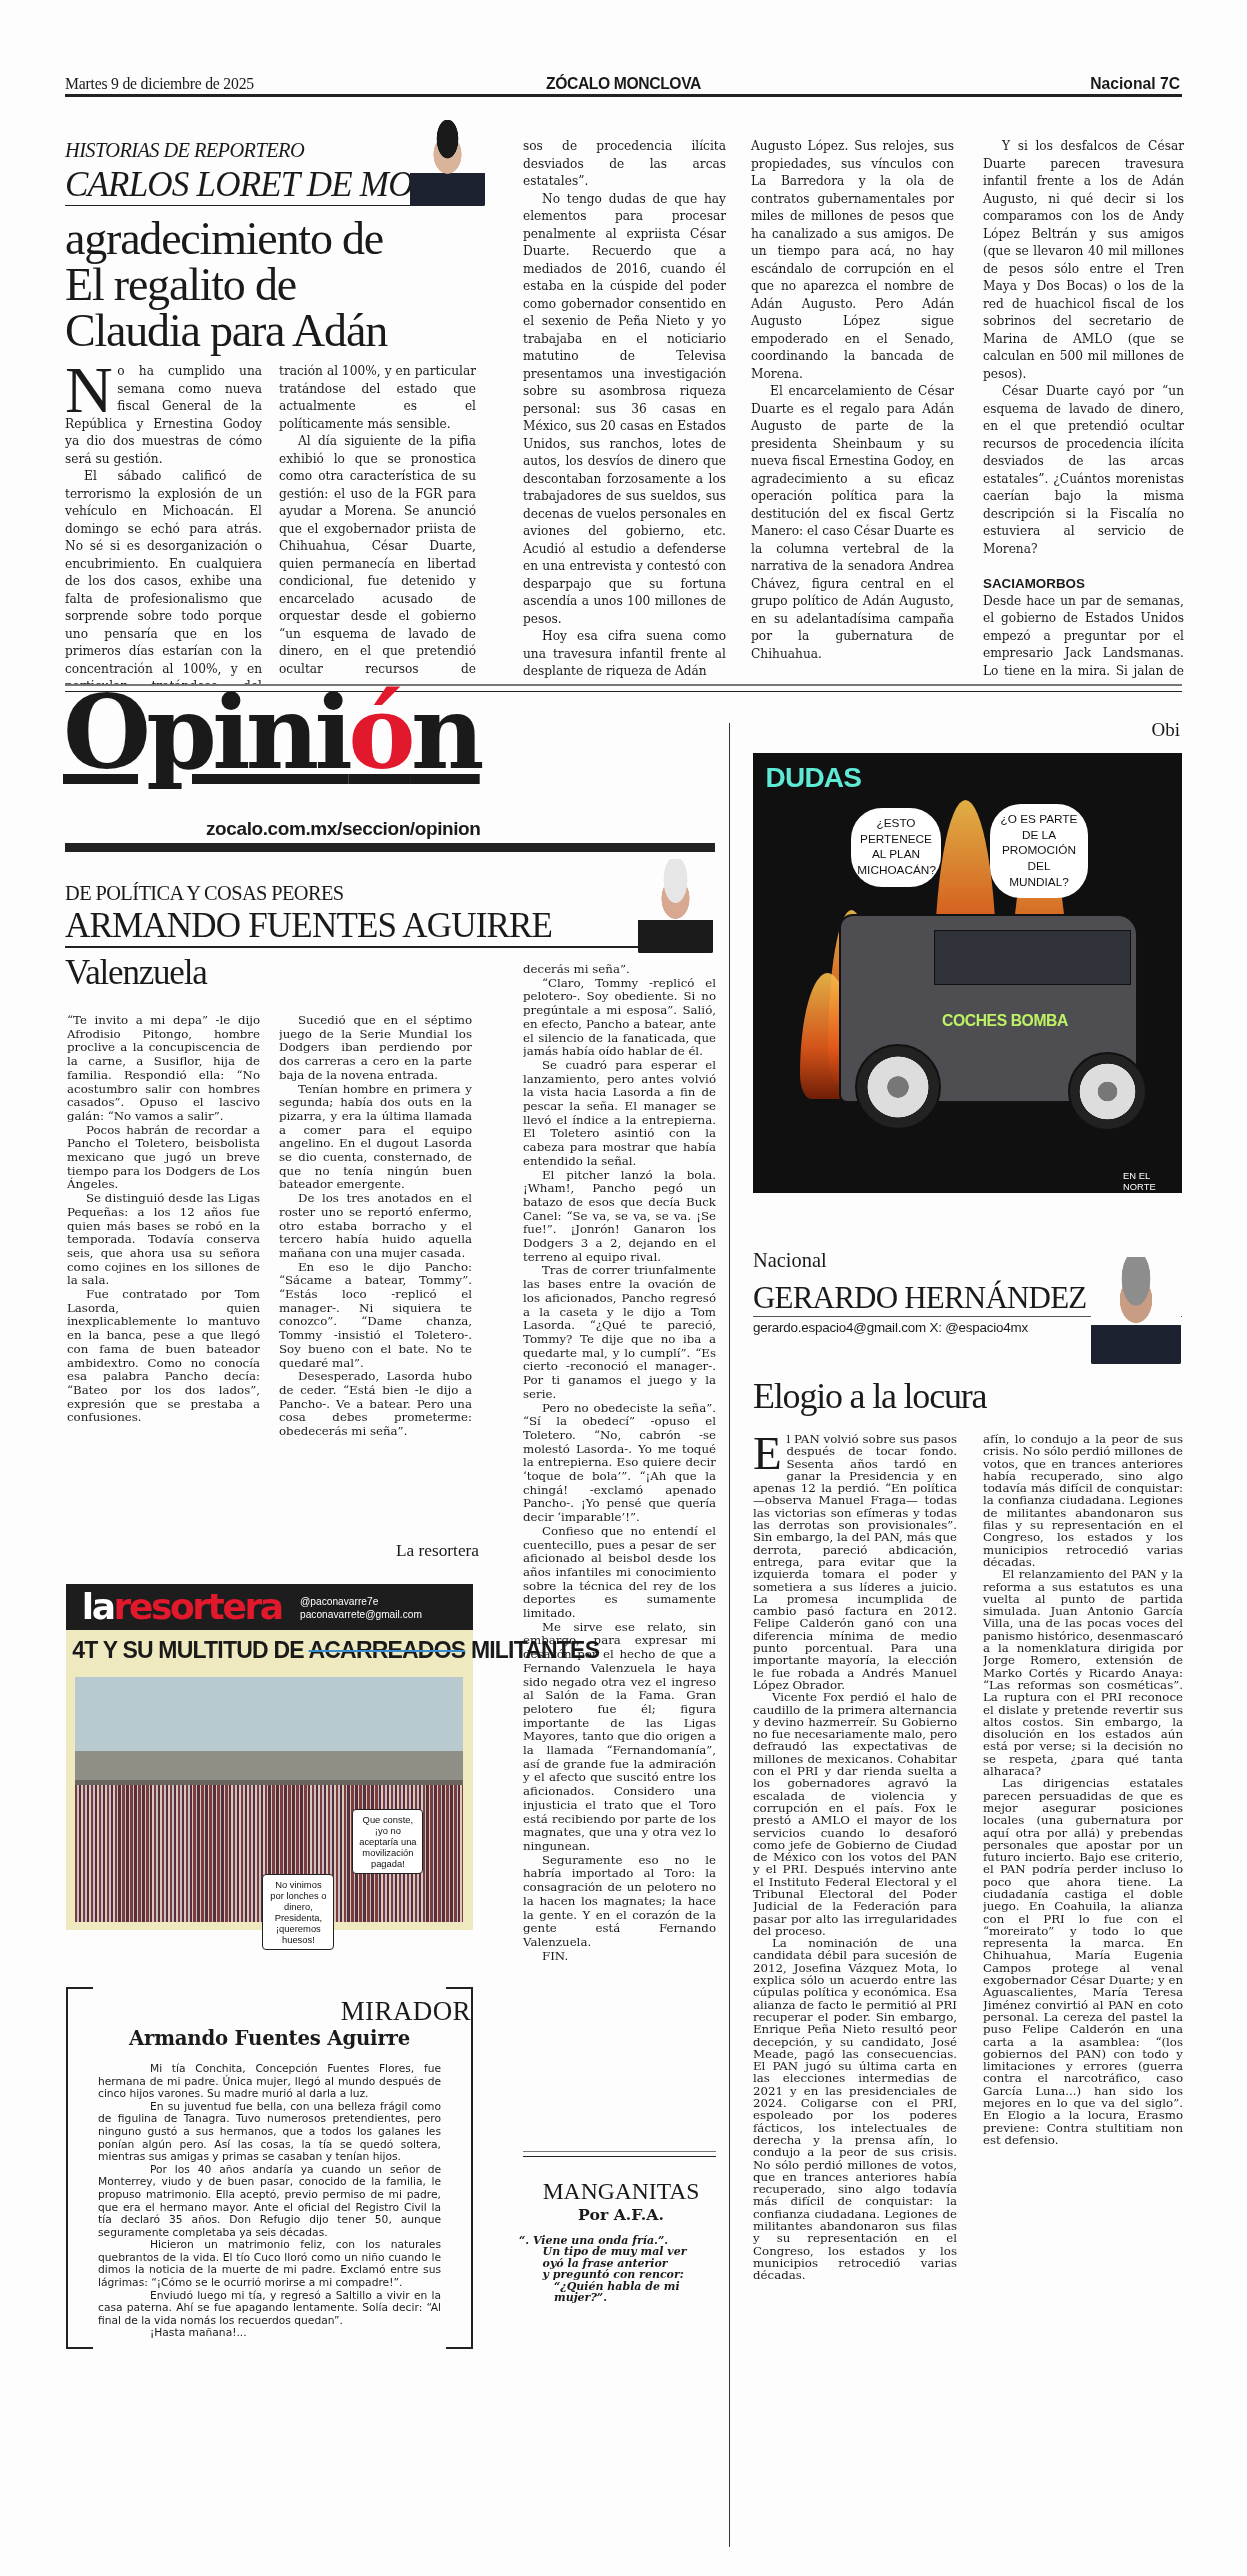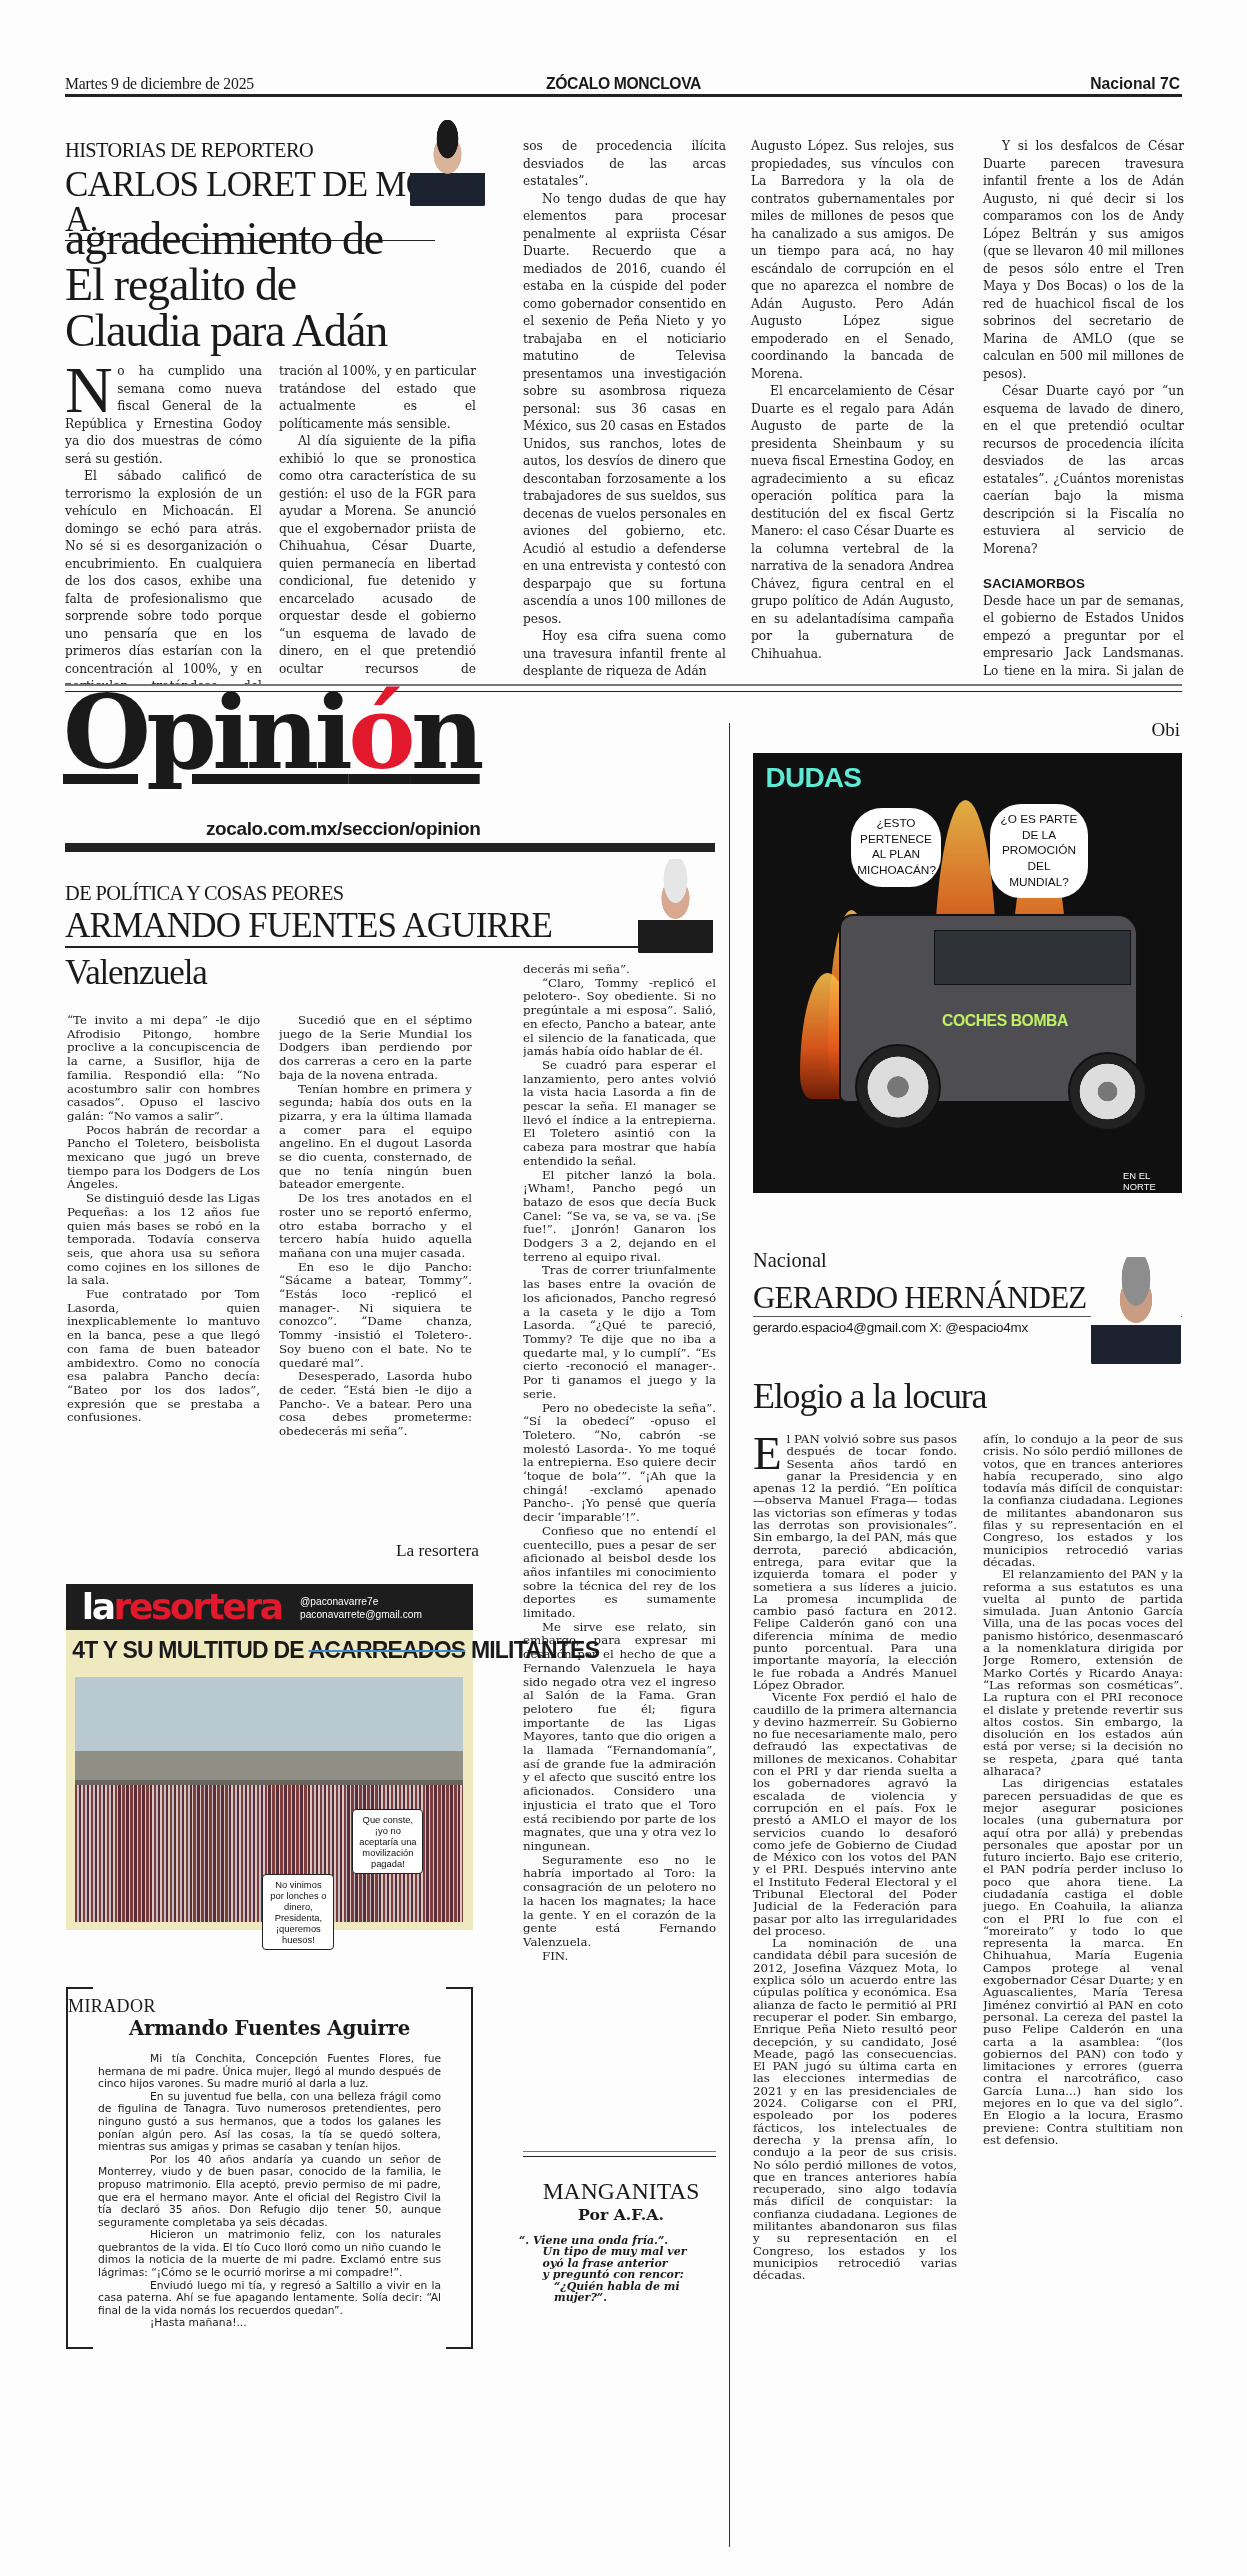--- a/index.html
+++ b/index.html
@@ -60,42 +60,42 @@
   .res-logo .rest { color: #e2192c; }
   .res-contact { color: #fff; font-family: "Liberation Sans", sans-serif; font-size: 10.2px; line-height: 13.4px; }
   .res-headline { font-family: "Liberation Sans", sans-serif; font-weight: bold; font-size: 23px; letter-spacing: -0.8px; color: #1a1a1a; }
   .res-headline .strike { color: #1a1a1a; text-decoration: line-through; text-decoration-color: #3b8fd0; text-decoration-thickness: 2.4px; }
   .res-photo { background: linear-gradient(180deg, #b8cad0 0 30%, #8f8f86 30% 42%, #6b6560 42% 44%, transparent 44%), repeating-linear-gradient(90deg, #7b3c3c 0 2.4px, #c8c0c8 2.4px 3.9px, #5a2e36 3.9px 6.3px, #d8c8c0 6.3px 7.9px); }
   .res-bubble { position: absolute; background: #fff; border: 1.2px solid #222; border-radius: 4px; font-family: "Liberation Sans", sans-serif; font-size: 9.4px; line-height: 11px; text-align: center; padding: 3.9px 4.7px; color: #111; }
 
   
   .mirador { border-left: 2.4px solid #222; border-right: 2.4px solid #222; }
   .mirador .corner { position: absolute; height: 2.4px; width: 25px; background: #222; }
-  .mirador-title { font-family: "Liberation Serif", serif; font-size: 18px; text-align: left; letter-spacing: 0.4px; }
+  .mirador-title { font-family: "Liberation Serif", serif; font-size: 27px; text-align: right; letter-spacing: 0.4px; }
   .mirador-author { font-family: "DejaVu Serif", serif; font-weight: bold; font-size: 19.7px; text-align: center; letter-spacing: -0.2px; }
   .mirador-body { font-family: "DejaVu Sans", sans-serif; font-size: 10.7px; line-height: 12.6px; text-align: justify; }
   .mirador-body p { text-indent: 52px; }
 
   .mang-title { font-family: "Liberation Serif", serif; font-size: 23.6px; text-align: center; }
   .mang-by { font-family: "DejaVu Serif", serif; font-weight: bold; font-size: 15.7px; text-align: center; }
   .mang-body { font-family: "DejaVu Serif", serif; font-style: italic; font-weight: bold; font-size: 11px; line-height: 11.4px; }
 
   .gh-contact { font-family: "Liberation Sans", sans-serif; font-size: 13.4px; letter-spacing: -0.2px; }
   .subhead { font-family: "Liberation Sans", sans-serif; font-weight: bold; font-size: 13.4px; margin-top: 17.3px; text-indent: 0 !important; }
 </style>
 </head>
 <body>
 
 <div class="abs topbar">
   <span class="date">Martes 9 de diciembre de 2025</span>
   <span class="paper">ZÓCALO MONCLOVA</span>
   <span class="section">Nacional 7C</span>
 </div>
 
-<div class="abs" style="left:65px; top:132px; width:429px;">
+<div class="abs" style="left:65px; top:132px; width:429px;font-style:italic;">
   <div class="kicker" style="margin-top:7.9px;">HISTORIAS DE REPORTERO</div>
   <div class="author" style="margin-top:6.3px;">CARLOS LORET DE MOLA A.</div>
   <div class="author-rule" style="width:370px; margin-top:3.1px;"></div>
 </div>
 <div class="abs portrait hair-dark" style="left:410px; top:120px; width:75px; height:86px;"></div>
 
 <div class="abs headline" style="left:65px; top:216px; width:440px;">
   <div>agradecimiento de</div>
   <div>El regalito de</div>
   <div>Claudia para Adán</div>

